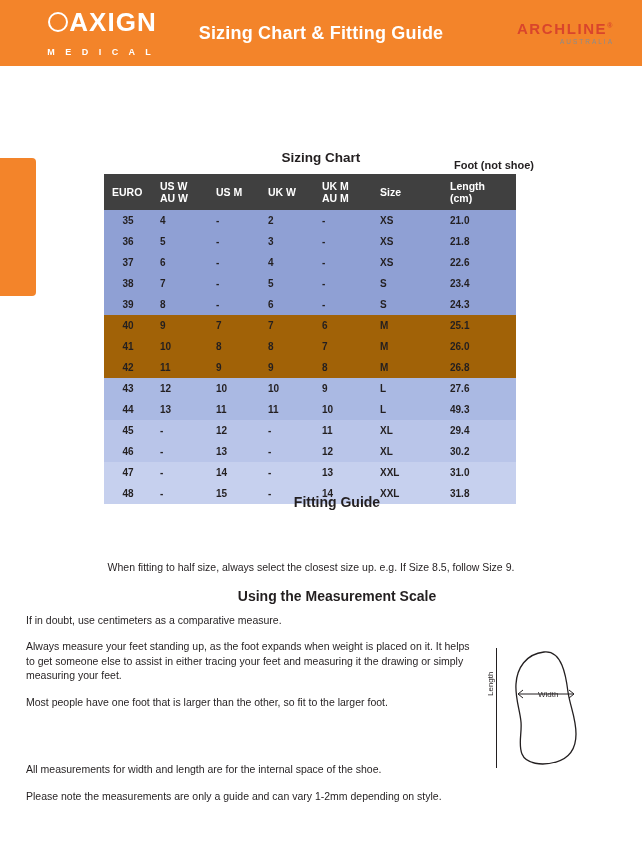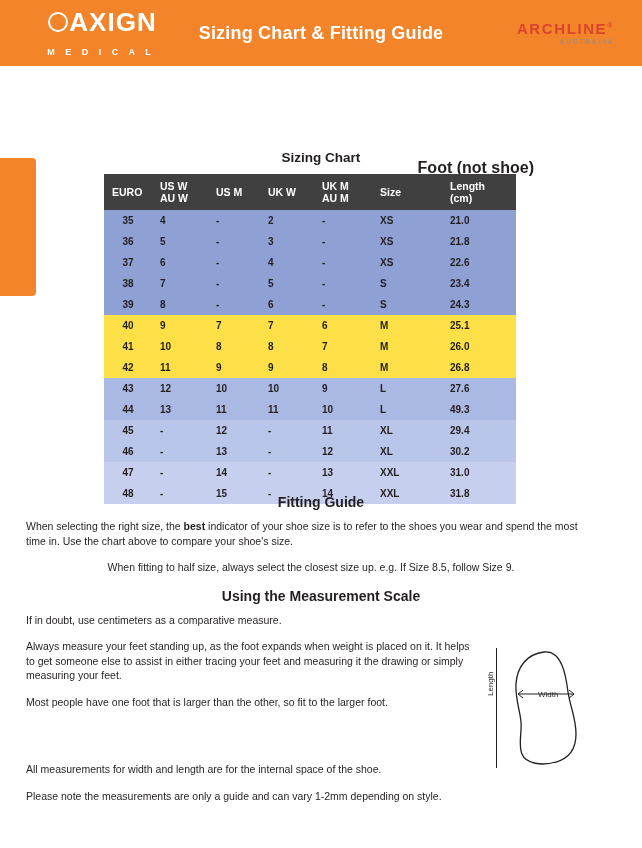--- a/index.html
+++ b/index.html
@@ -8,20 +8,21 @@
     width: 642px; height: 848px;
     background: #ffffff;
     font-family: "Liberation Sans", sans-serif;
     color: #231f20;
   }
   #page {
     position: relative;
     width: 642px; height: 848px;
     overflow: hidden;
     background: #fff;
+    padding-left: 16px;
   }
 
   
   .header {
     position: absolute;
     left: 0; top: 0;
     width: 642px; height: 66px;
     background: #f3842a;
     display: flex;
     align-items: center;
@@ -123,21 +124,21 @@
     position: absolute;
     left: 0; top: 150px;
     width: 642px;
     text-align: center;
     font-size: 13.5px;
     font-weight: bold;
   }
   .foot-note {
     position: absolute;
     right: 108px; top: 159px;
-    font-size: 16px;
+    font-size: 11px;
     font-weight: bold;
   }
 
   
   .table-wrap {
     position: absolute;
     left: 104px; top: 174px;
     width: 412px;
   }
   table.sizing {
@@ -159,21 +160,21 @@
   table.sizing td {
     font-size: 10px;
     font-weight: bold;
     color: #231f20;
     height: 21px;
     padding: 0 0 0 8px;
     vertical-align: middle;
   }
   table.sizing td.euro { text-align: center; padding-left: 0; }
   tr.band-a td { background: #8fa0d4; }
-  tr.band-b td { background: #fde047; }
+  tr.band-b td { background: #a16207; }
   tr.band-c td { background: #aab9e3; }
   tr.band-d td { background: #b9c5e9; }
   tr.band-e td { background: #c6d0ee; }
 
   
   .section-title {
     position: absolute;
     width: 642px;
     text-align: center;
     font-size: 14px;
@@ -392,23 +393,20 @@
             <td>-</td>
             <td>14</td>
             <td>XXL</td>
             <td>31.8</td>
           </tr>
         </tbody>
     </table>
   </div>
 
   <div class="section-title" style="top:494px;">Fitting Guide</div>
-  <div class="ptext" style="left:26px; top:519px; width:570px;">
-    <span>When selecting the right size, the </span><b>best</b><span> indicator of your shoe size is to refer to the shoes you wear and spend the most time in. Use the chart above to compare your shoe's size.</span>
-  </div>
   <div class="ptext" style="left:26px; top:560px; width:570px;text-align:center;">When fitting to half size, always select the closest size up. e.g. If Size 8.5, follow Size 9.</div>
 
   <div class="section-title" style="top:588px;">Using the Measurement Scale</div>
   <div class="ptext" style="left:26px; top:613px; width:460px;">If in doubt, use centimeters as a comparative measure.</div>
   <div class="ptext" style="left:26px; top:639px; width:450px;">Always measure your feet standing up, as the foot expands when weight is placed on it. It helps to get someone else to assist in either tracing your feet and measuring it the drawing or simply measuring your feet.</div>
   <div class="ptext" style="left:26px; top:695px; width:450px;">Most people have one foot that is larger than the other, so fit to the larger foot.</div>
   <div class="ptext" style="left:26px; top:762px; width:450px;">All measurements for width and length are for the internal space of the shoe.</div>
   <div class="ptext" style="left:26px; top:789px; width:440px;">Please note the measurements are only a guide and can vary 1-2mm depending on style.</div>
 
   <div class="foot-diagram">

